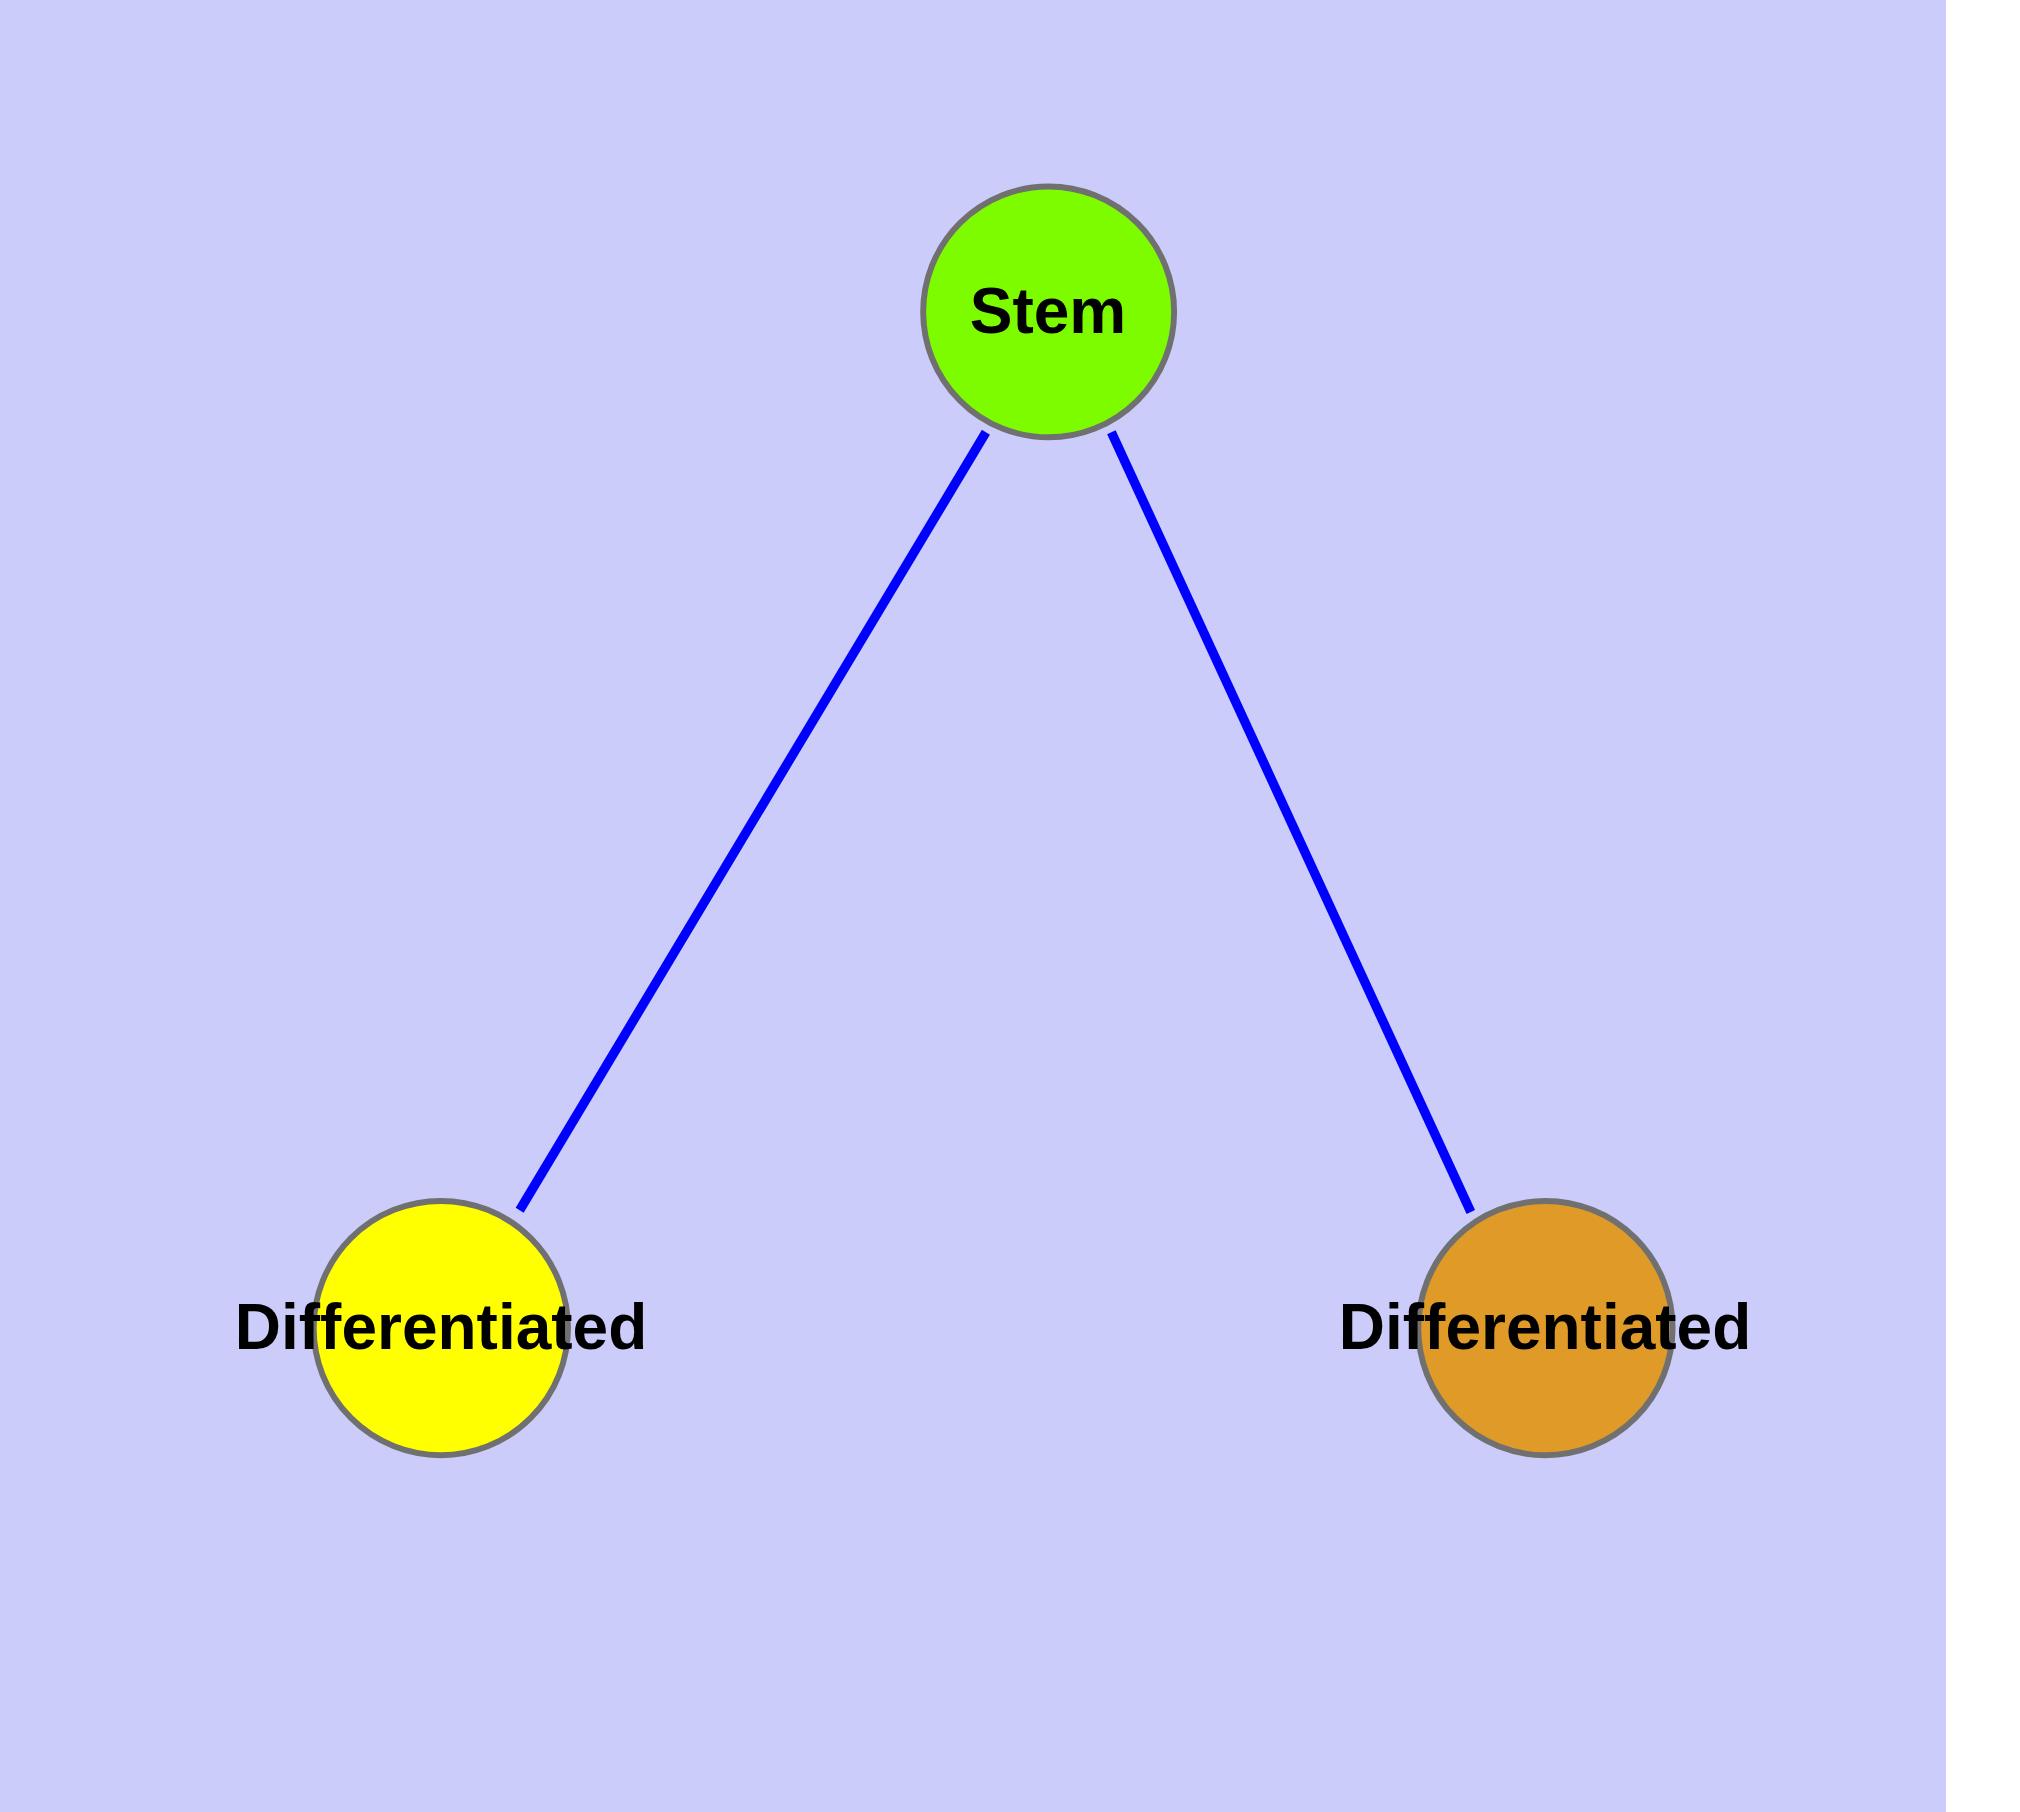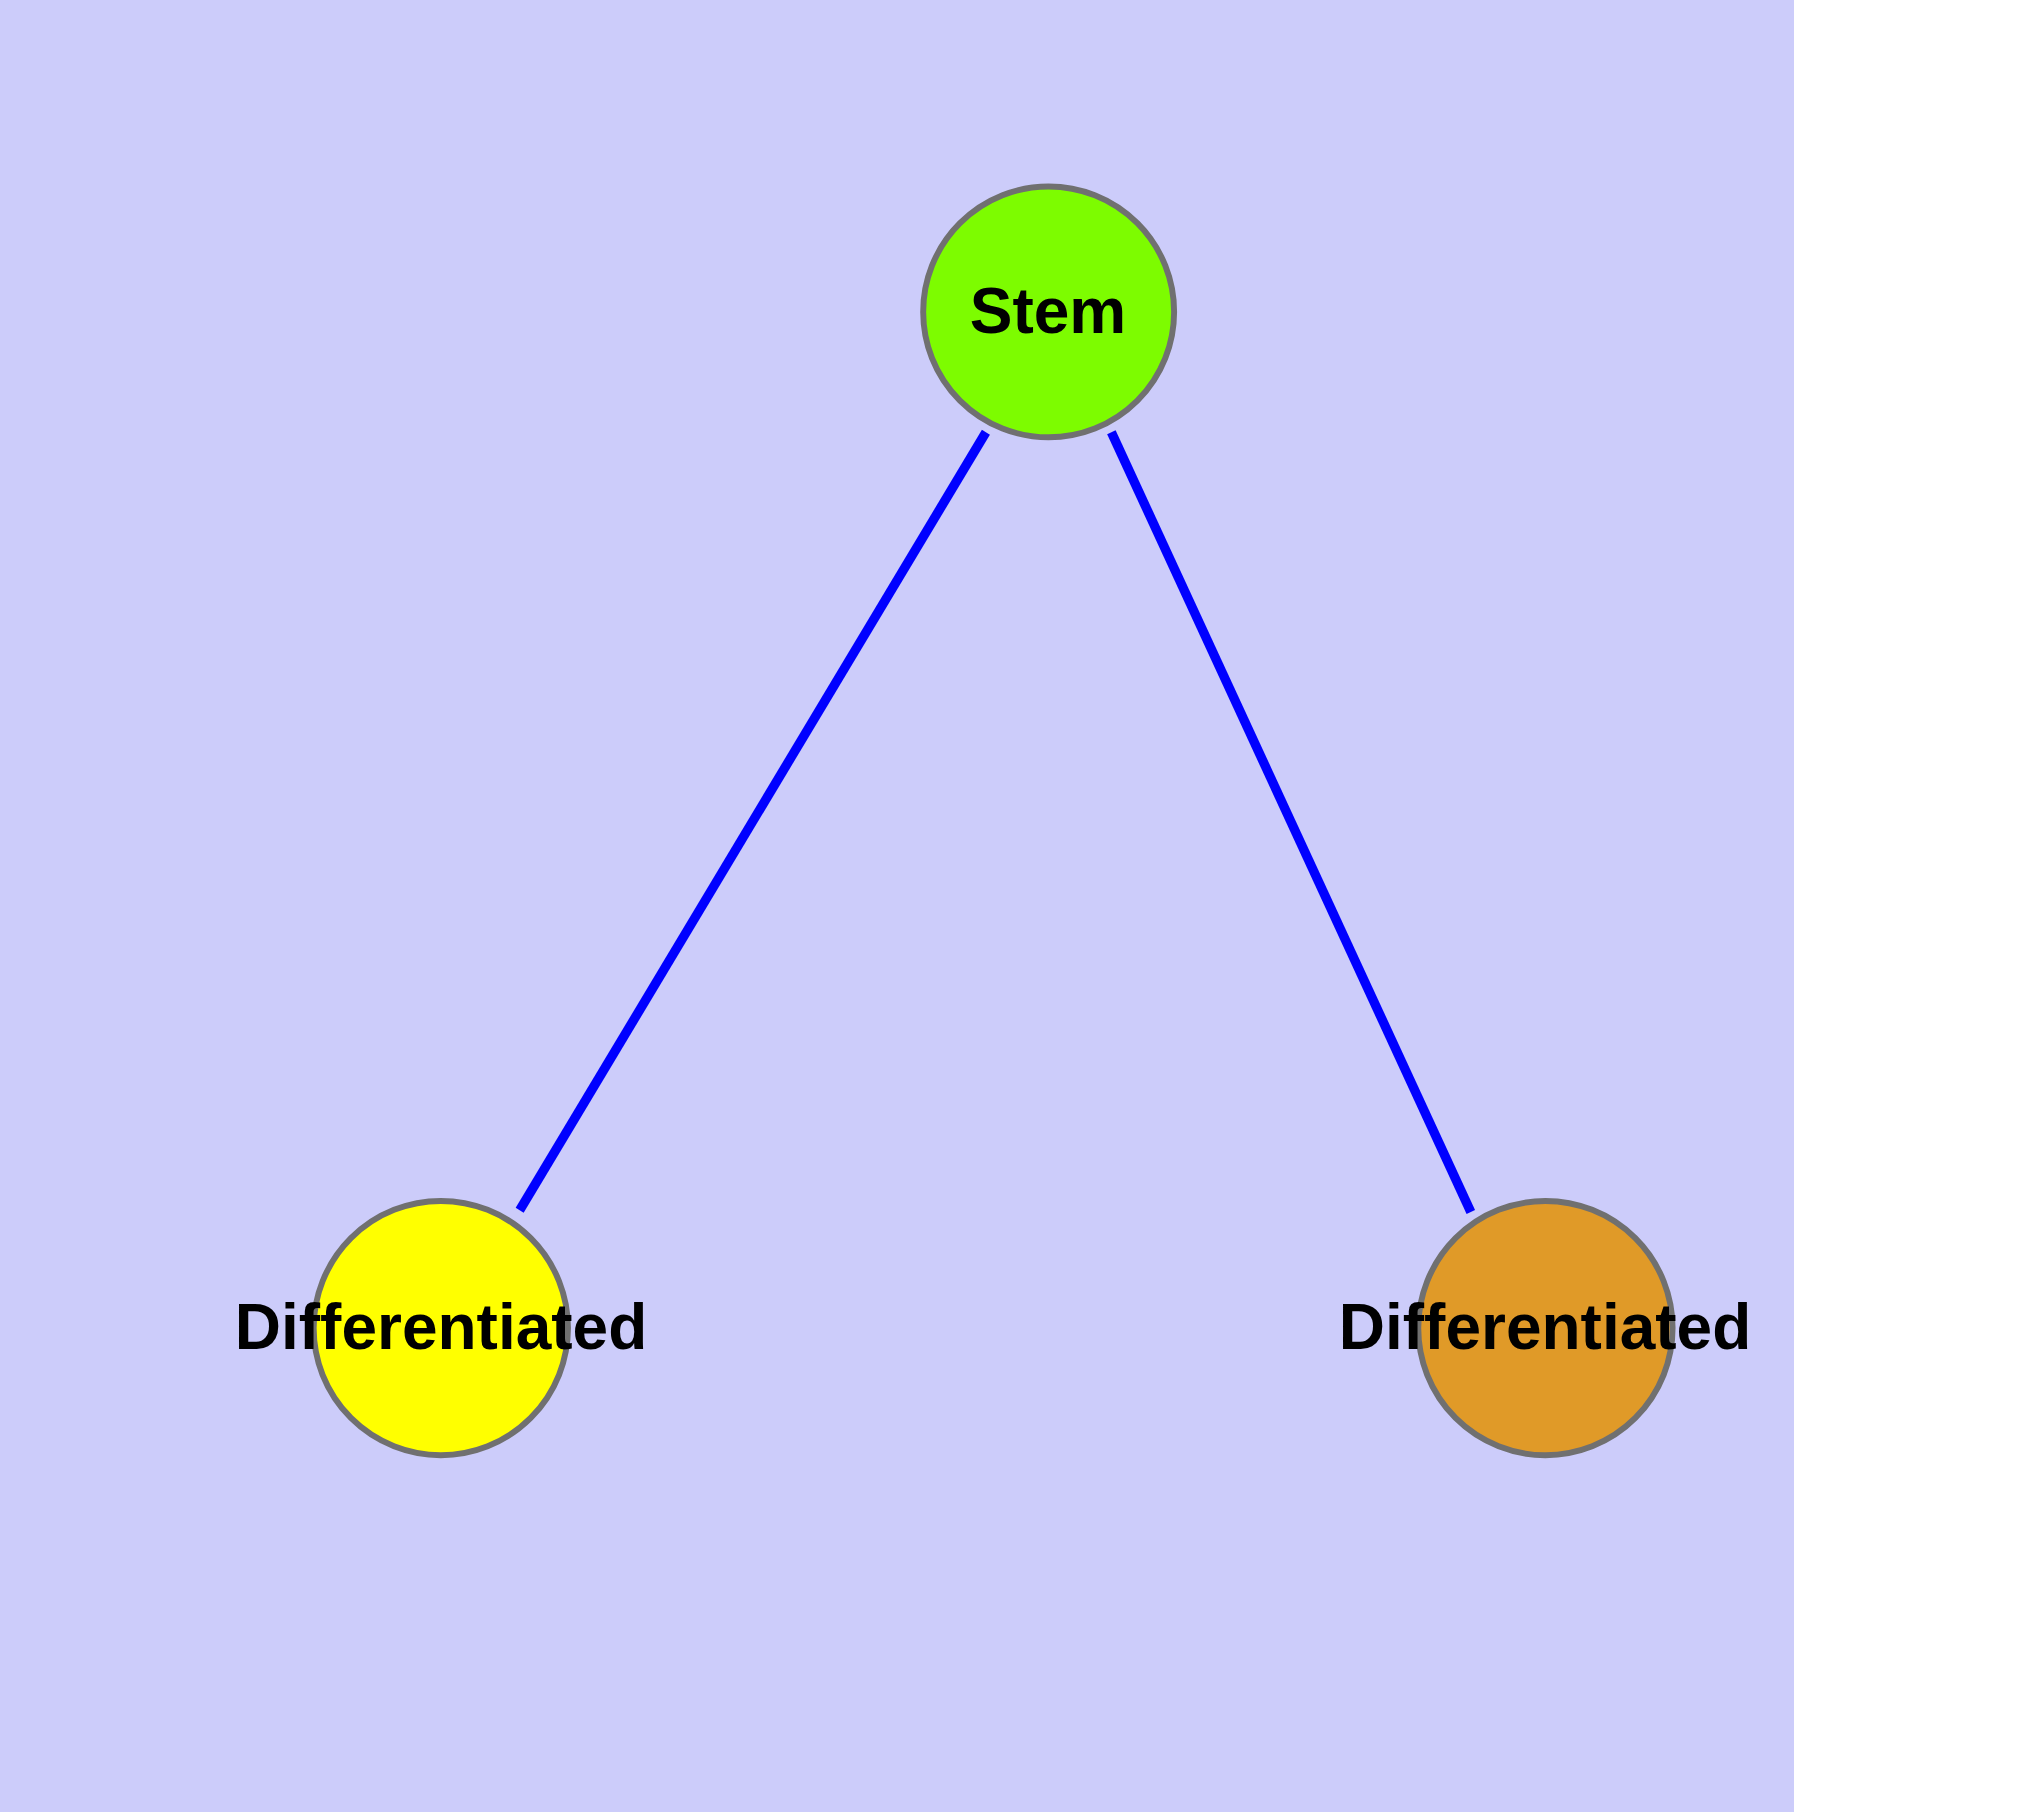--- a/index.html
+++ b/index.html
@@ -37,21 +37,21 @@
   .node-label.stem {
     font-size: 64px;
   }
   .node-label.leaf {
     font-size: 64px;
   }
 </style>
 </head>
 <body>
 
-<div id="canvas" style="width: 1794px; height: 1812px; background: #e5e5e5;">
+<div id="canvas" style="width: 1946px; height: 1812px; background: #e5e5e5;">
 
   <svg id="graph-svg" viewBox="0 0 2384 2138" preserveAspectRatio="none" xmlns="http://www.w3.org/2000/svg" style="width: 2021px; height: 1812px;">
     <rect id="bg-rect" x="0" y="0" width="2384" height="2138" fill="#CCCCFA"></rect>
     <g id="edge-layer">
         <line x1="1163" y1="510" x2="613" y2="1428" stroke="#0000FF" stroke-width="11" stroke-linecap="butt"></line>
         <line x1="1311" y1="510" x2="1735" y2="1430" stroke="#0000FF" stroke-width="11" stroke-linecap="butt"></line>
       </g>
     <g id="node-layer">
         <circle cx="1237" cy="368" r="148" fill="#7DFC00" stroke="#707070" stroke-width="7"></circle>
         <circle cx="520" cy="1567" r="150" fill="#FFFF00" stroke="#707070" stroke-width="7"></circle>

